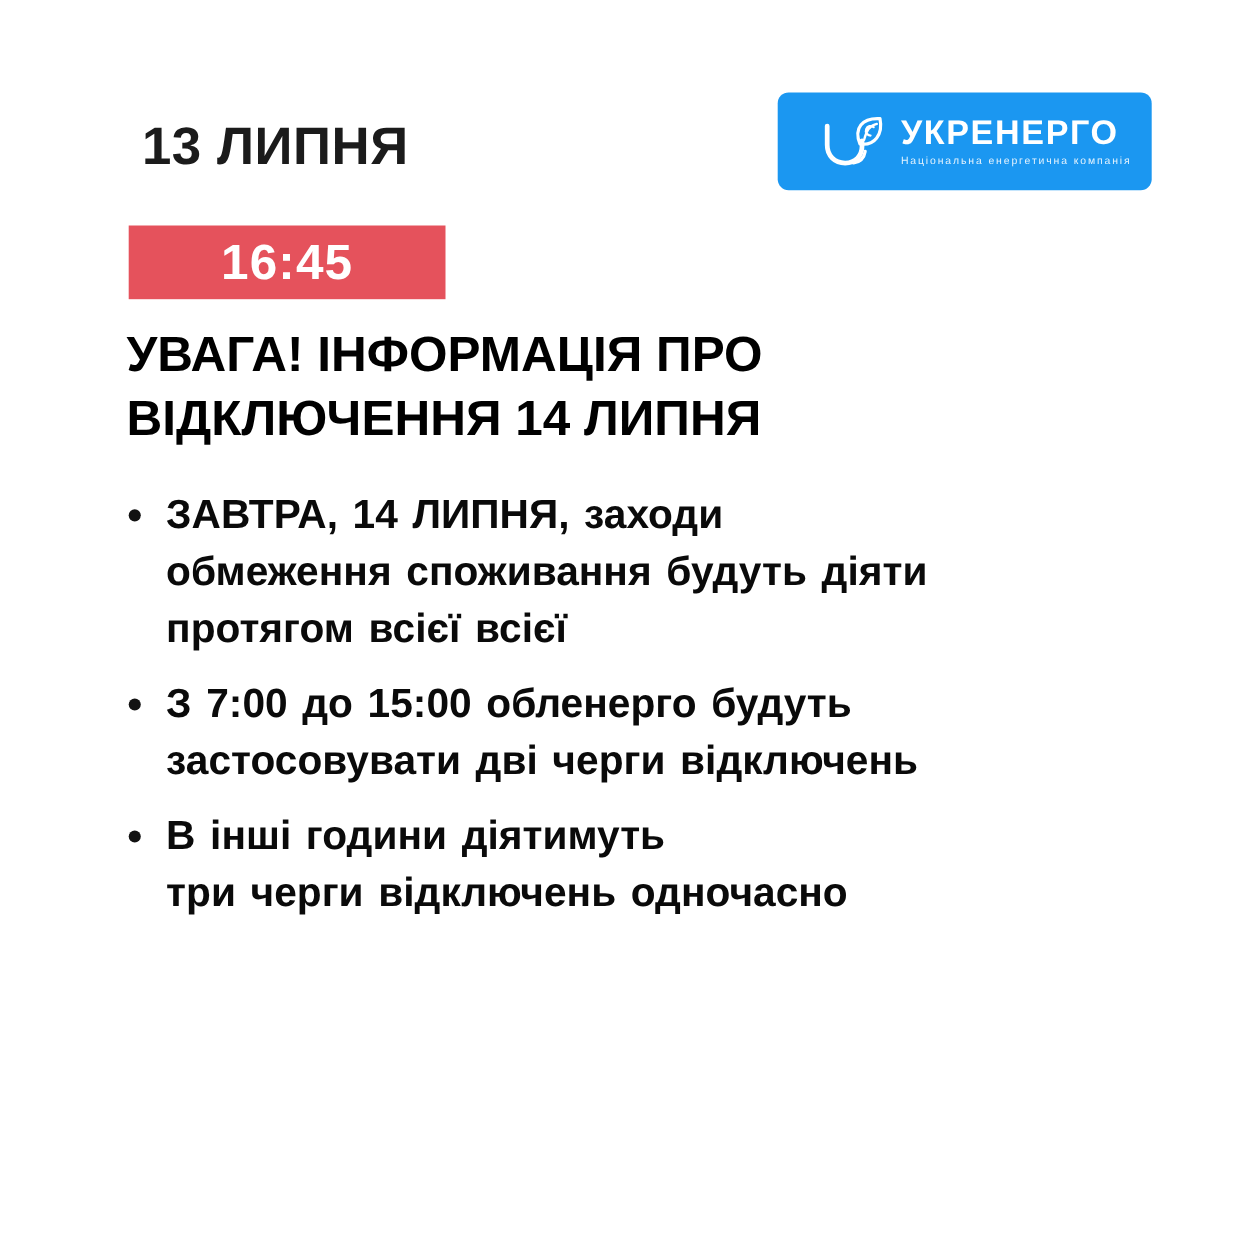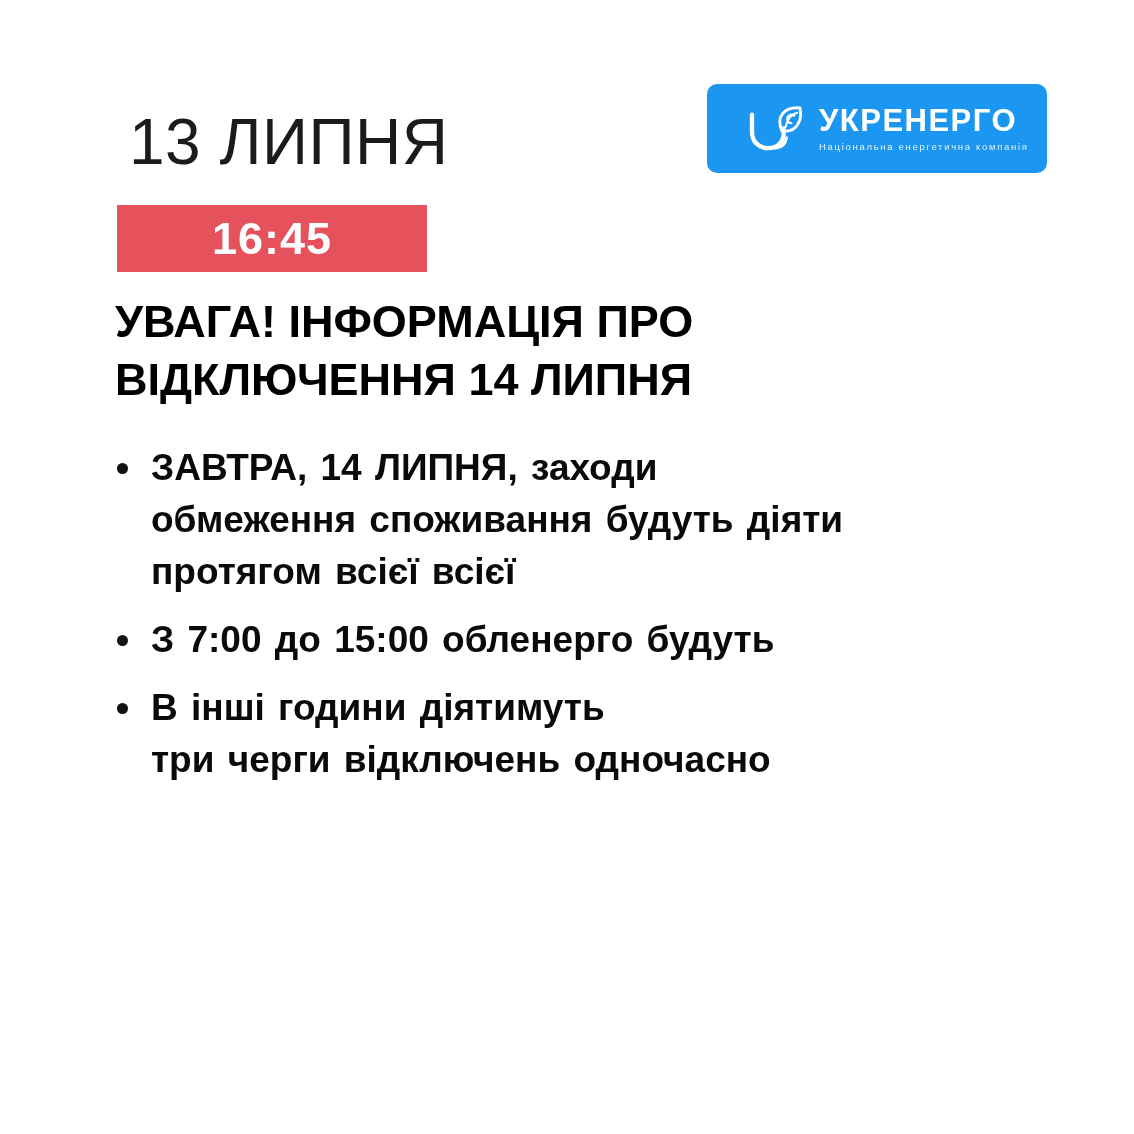--- a/index.html
+++ b/index.html
@@ -14,23 +14,23 @@
     background: #ffffff;
     font-family: "Liberation Sans", sans-serif;
     overflow: hidden;
   }
 
   
   .post-date {
     position: absolute;
     left: 129px;
     top: 110px;
-    font-size: 64px;
+    font-size: 48px;
     line-height: 1;
-    font-weight: 400;
+    font-weight: 700;
     color: #1b1b1b;
     letter-spacing: 0.5px;
   }
 
   
   .logo {
     position: absolute;
     left: 707px;
     top: 84px;
     width: 340px;
@@ -68,21 +68,21 @@
     line-height: 1;
     letter-spacing: 1.7px;
     white-space: nowrap;
   }
 
   
   .time-banner {
     position: absolute;
     left: 117px;
     top: 205px;
-    width: 310px;
+    width: 288px;
     height: 67px;
     background: #e5525c;
     display: flex;
     align-items: center;
     justify-content: center;
   }
   .time-banner span {
     color: #ffffff;
     font-weight: 700;
     font-size: 45px;
@@ -173,20 +173,21 @@
       <div class="bl-lines">
         <div class="bl-line">ЗАВТРА, 14 ЛИПНЯ, заходи</div>
         <div class="bl-line">обмеження споживання будуть діяти</div>
         <div class="bl-line">протягом всієї всієї</div>
       </div>
     </li>
     <li class="bullet">
       <span class="dot"></span>
       <div class="bl-lines">
         <div class="bl-line">З 7:00 до 15:00 обленерго будуть</div>
+        <div class="bl-line">застосовувати дві черги відключень</div>
       </div>
     </li>
     <li class="bullet">
       <span class="dot"></span>
       <div class="bl-lines">
         <div class="bl-line">В інші години діятимуть</div>
         <div class="bl-line">три черги відключень одночасно</div>
       </div>
     </li>
   </ul>

